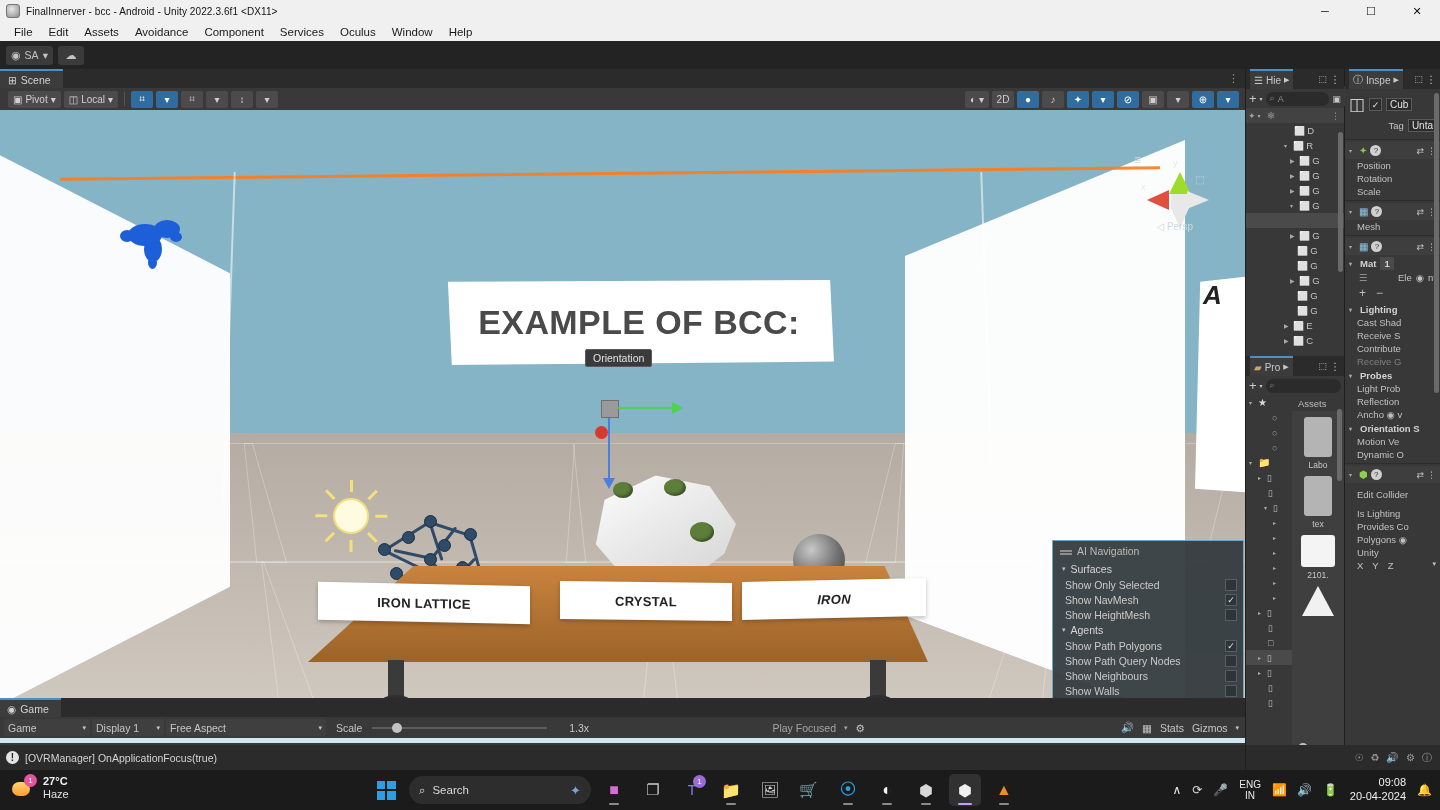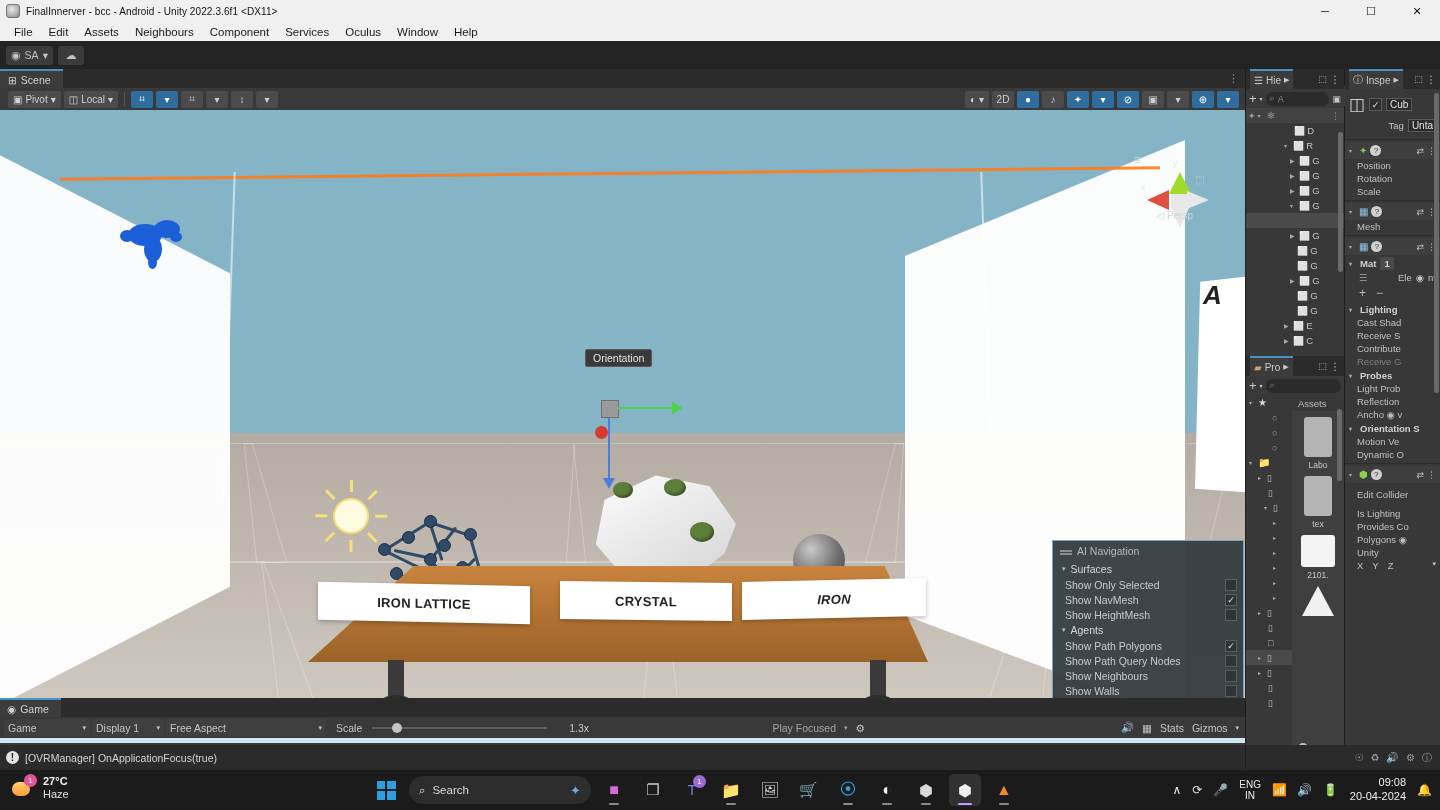--- a/index.html
+++ b/index.html
@@ -130,21 +130,21 @@
   .g-yarm{position:absolute;left:12px;top:22px;width:2px;height:64px;background:#4a7fe0;}
   .g-yhead{position:absolute;left:7px;top:82px;width:0;height:0;border-left:6px solid transparent;
     border-right:6px solid transparent;border-top:11px solid #4a7fe0;}
   .g-red{position:absolute;left:-1px;top:30px;width:13px;height:13px;border-radius:50%;background:#d8392f;}
 
   
   .orient{position:absolute;right:22px;top:42px;width:90px;height:100px;}
   .o-center{position:absolute;left:38px;top:40px;width:16px;height:16px;background:#e8e8e8;}
   .o-cone{position:absolute;width:0;height:0;}
   .o-lbl{position:absolute;font-size:9px;color:#e8e8e8;}
-  .persp{position:absolute;right:52px;top:100px;font-size:10px;color:#cfd8da;}
+  .persp{position:absolute;right:52px;top:111px;font-size:10px;color:#cfd8da;}
   .gz-hamb{position:absolute;right:82px;top:6px;color:#cfd8da;font-size:12px;line-height:4px;}
   .gz-lock{position:absolute;right:18px;top:22px;color:#cfd8da;font-size:10px;}
 
   
   .ainav{position:absolute;left:1052px;top:471px;width:192px;height:222px;
     background:rgba(48,56,60,0.93);border:1px solid #6fa8c0;font-size:10.5px;color:#cfcfcf;
     padding:2px 0 0 0;}
   .ainav-head{display:flex;align-items:center;gap:5px;padding:2px 6px 4px 7px;color:#b9b9b9;}
   .ainav-grip{display:inline-block;width:12px;height:2px;background:#8d8d8d;
     box-shadow:0 3px 0 #8d8d8d;}
@@ -262,21 +262,21 @@
     <div class="tb-btn">─</div>
     <div class="tb-btn">☐</div>
     <div class="tb-btn close">✕</div>
   </div>
 </div>
 
 <div class="menubar">
   <div class="menu-item">File</div>
   <div class="menu-item">Edit</div>
   <div class="menu-item">Assets</div>
-  <div class="menu-item">Neighbours</div>
+  <div class="menu-item">Avoidance</div>
   <div class="menu-item">Component</div>
   <div class="menu-item">Services</div>
   <div class="menu-item">Oculus</div>
   <div class="menu-item">Window</div>
   <div class="menu-item">Help</div>
 </div>
 
 <div class="unitybar">
   <div class="acct">
     <span class="glyph">◉</span>
@@ -371,20 +371,23 @@
 
     <div class="blue-splat">
       <div class="splat-b" style="left:8px;top:4px;width:34px;height:22px;"></div>
       <div class="splat-b" style="left:34px;top:0px;width:26px;height:18px;"></div>
       <div class="splat-b" style="left:24px;top:16px;width:18px;height:26px;"></div>
       <div class="splat-b" style="left:0px;top:10px;width:14px;height:12px;"></div>
       <div class="splat-b" style="left:50px;top:12px;width:12px;height:10px;"></div>
       <div class="splat-b" style="left:28px;top:36px;width:9px;height:13px;"></div>
     </div>
 
+    <div class="poster">
+      <span>EXAMPLE OF BCC:</span>
+    </div>
 
     <div class="textpanel">
       <div class="big">A</div>
       <p style="white-space:pre-line;">The
 one a
 the co
 cell cons
 middle im
 lattice.</p>
     </div>

